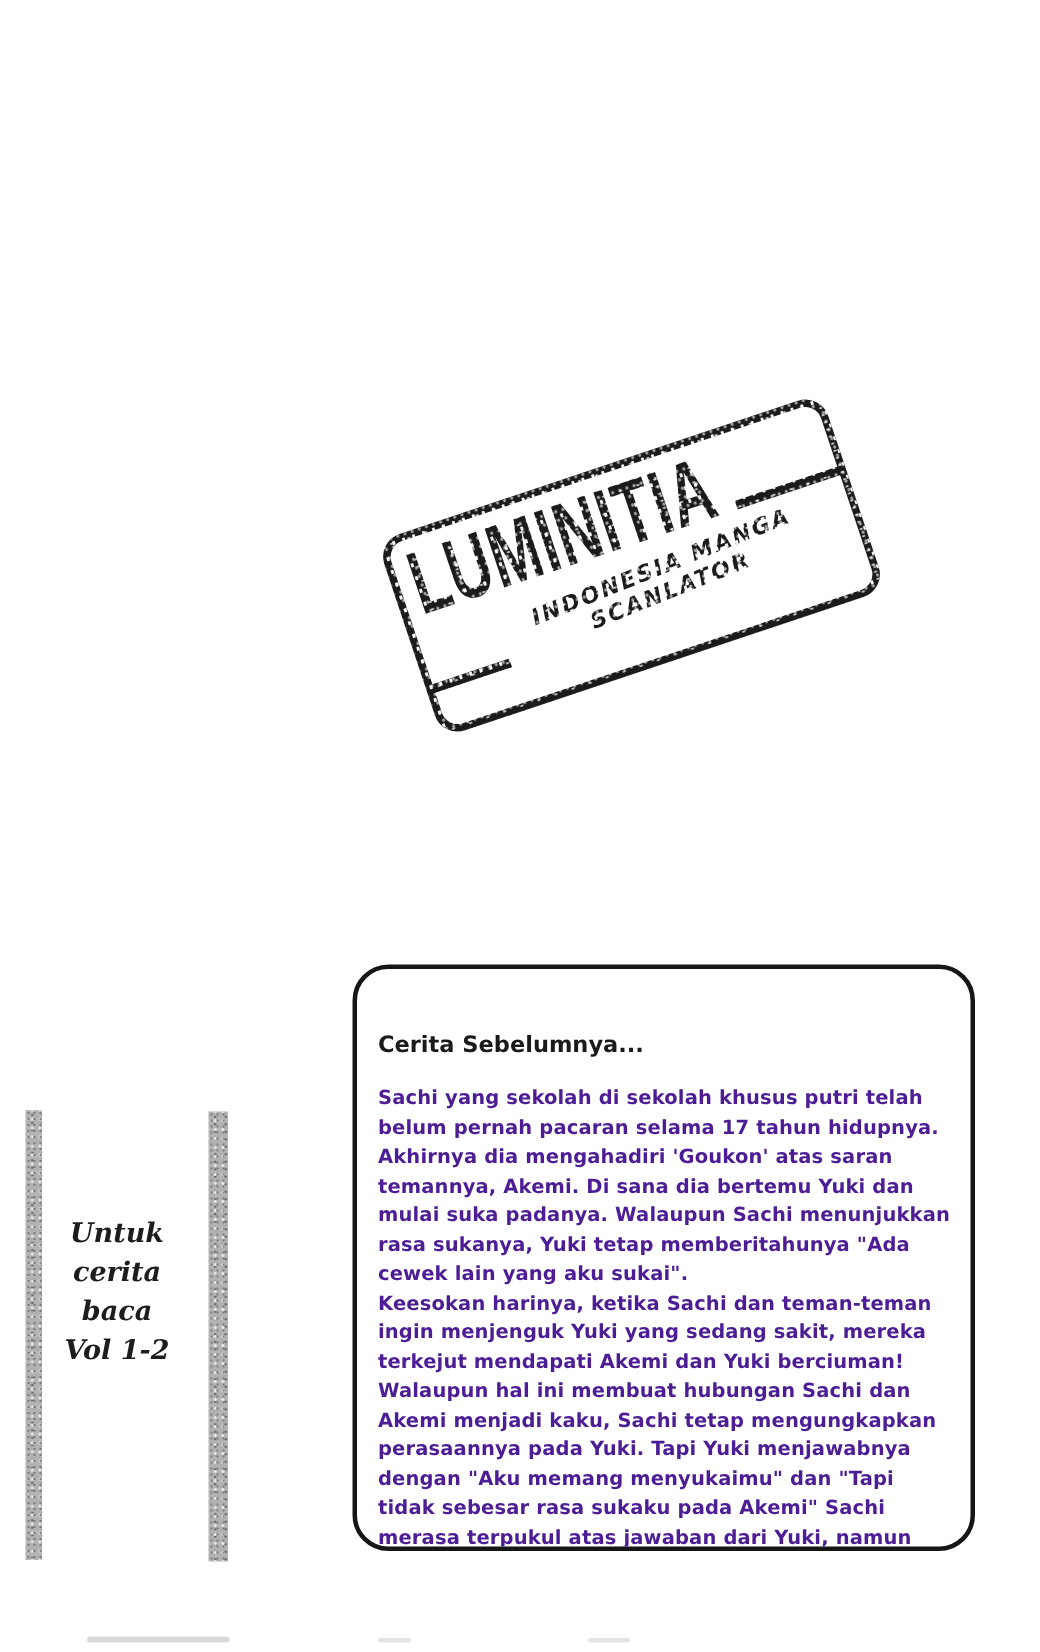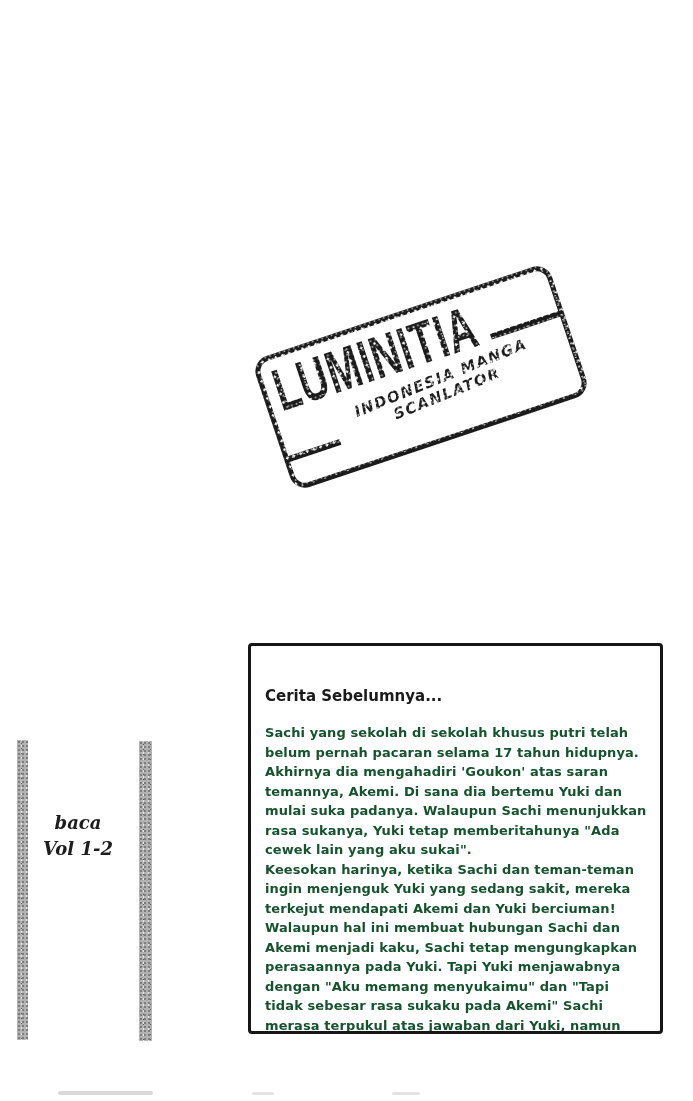--- a/index.html
+++ b/index.html
@@ -83,44 +83,44 @@
       radial-gradient(rgba(255,255,255,0.75) 1px, transparent 1.5px),
       radial-gradient(rgba(255,255,255,0.6) 0.8px, transparent 1.2px);
     background-size: 7px 9px, 12px 5px, 5px 6px;
     background-position: 0 0, 3px 2px, 2px 4px;
     pointer-events: none;
   }
 
   
   .synopsis-box {
     position: absolute;
-    left: 248px;
+    left: 235px;
     top: 643px;
     width: 415px;
     height: 391px;
     box-sizing: border-box;
     border: 3px solid #161616;
-    border-radius: 4px;
+    border-radius: 24px;
     padding: 40px 12px 0 14px;
     background: #ffffff;
     overflow: hidden;
   }
   .synopsis-heading {
     font-weight: bold;
     font-size: 15px;
     line-height: 20px;
     margin: 0 0 17px 0;
   }
   .synopsis-box p {
     margin: 0;
     font-weight: bold;
     font-size: 13px;
     line-height: 19.5px;
     letter-spacing: 0.1px;
-    color: #14532d;
+    color: #4c1d95;
   }
 
   
   .bar {
     position: absolute;
     background-color: #b2b2b2;
     background-image:
       radial-gradient(#7d7d7d 0.8px, transparent 1px),
       radial-gradient(#e6e6e6 0.9px, transparent 1.1px),
       radial-gradient(#5f5f5f 0.7px, transparent 0.9px);
@@ -161,20 +161,21 @@
     <div class="stamp-rule-left"></div>
     <div class="stamp-subtitle">
       <span>INDONESIA MANGA</span>
       <span>SCANLATOR</span>
     </div>
   </div>
 
   <div class="bar bar-left"></div>
   <div class="bar bar-right"></div>
   <div class="side-note-text">
+    <span>Untuk cerita</span>
     <span>baca</span>
     <span>Vol 1-2</span>
   </div>
 
   <div class="synopsis-box">
     <div class="synopsis-heading">Cerita Sebelumnya...</div>
     <p>Sachi yang sekolah di sekolah khusus putri telah belum pernah pacaran selama 17 tahun hidupnya. Akhirnya dia mengahadiri 'Goukon' atas saran temannya, Akemi. Di sana dia bertemu Yuki dan mulai suka padanya. Walaupun Sachi menunjukkan rasa sukanya, Yuki tetap memberitahunya "Ada cewek lain yang aku sukai".</p>
     <p>Keesokan harinya, ketika Sachi dan teman-teman ingin menjenguk Yuki yang sedang sakit, mereka terkejut mendapati Akemi dan Yuki berciuman! Walaupun hal ini membuat hubungan Sachi dan Akemi menjadi kaku, Sachi tetap mengungkapkan perasaannya pada Yuki. Tapi Yuki menjawabnya dengan "Aku memang menyukaimu" dan "Tapi tidak sebesar rasa sukaku pada Akemi" Sachi merasa terpukul atas jawaban dari Yuki, namun dia akhirnya memutuskan untuk berhenti mengejar Yuki, mendunkung kisah cinta Yuki dan Akemi, danberbaikan dengan Akemi</p>
   </div>
 

